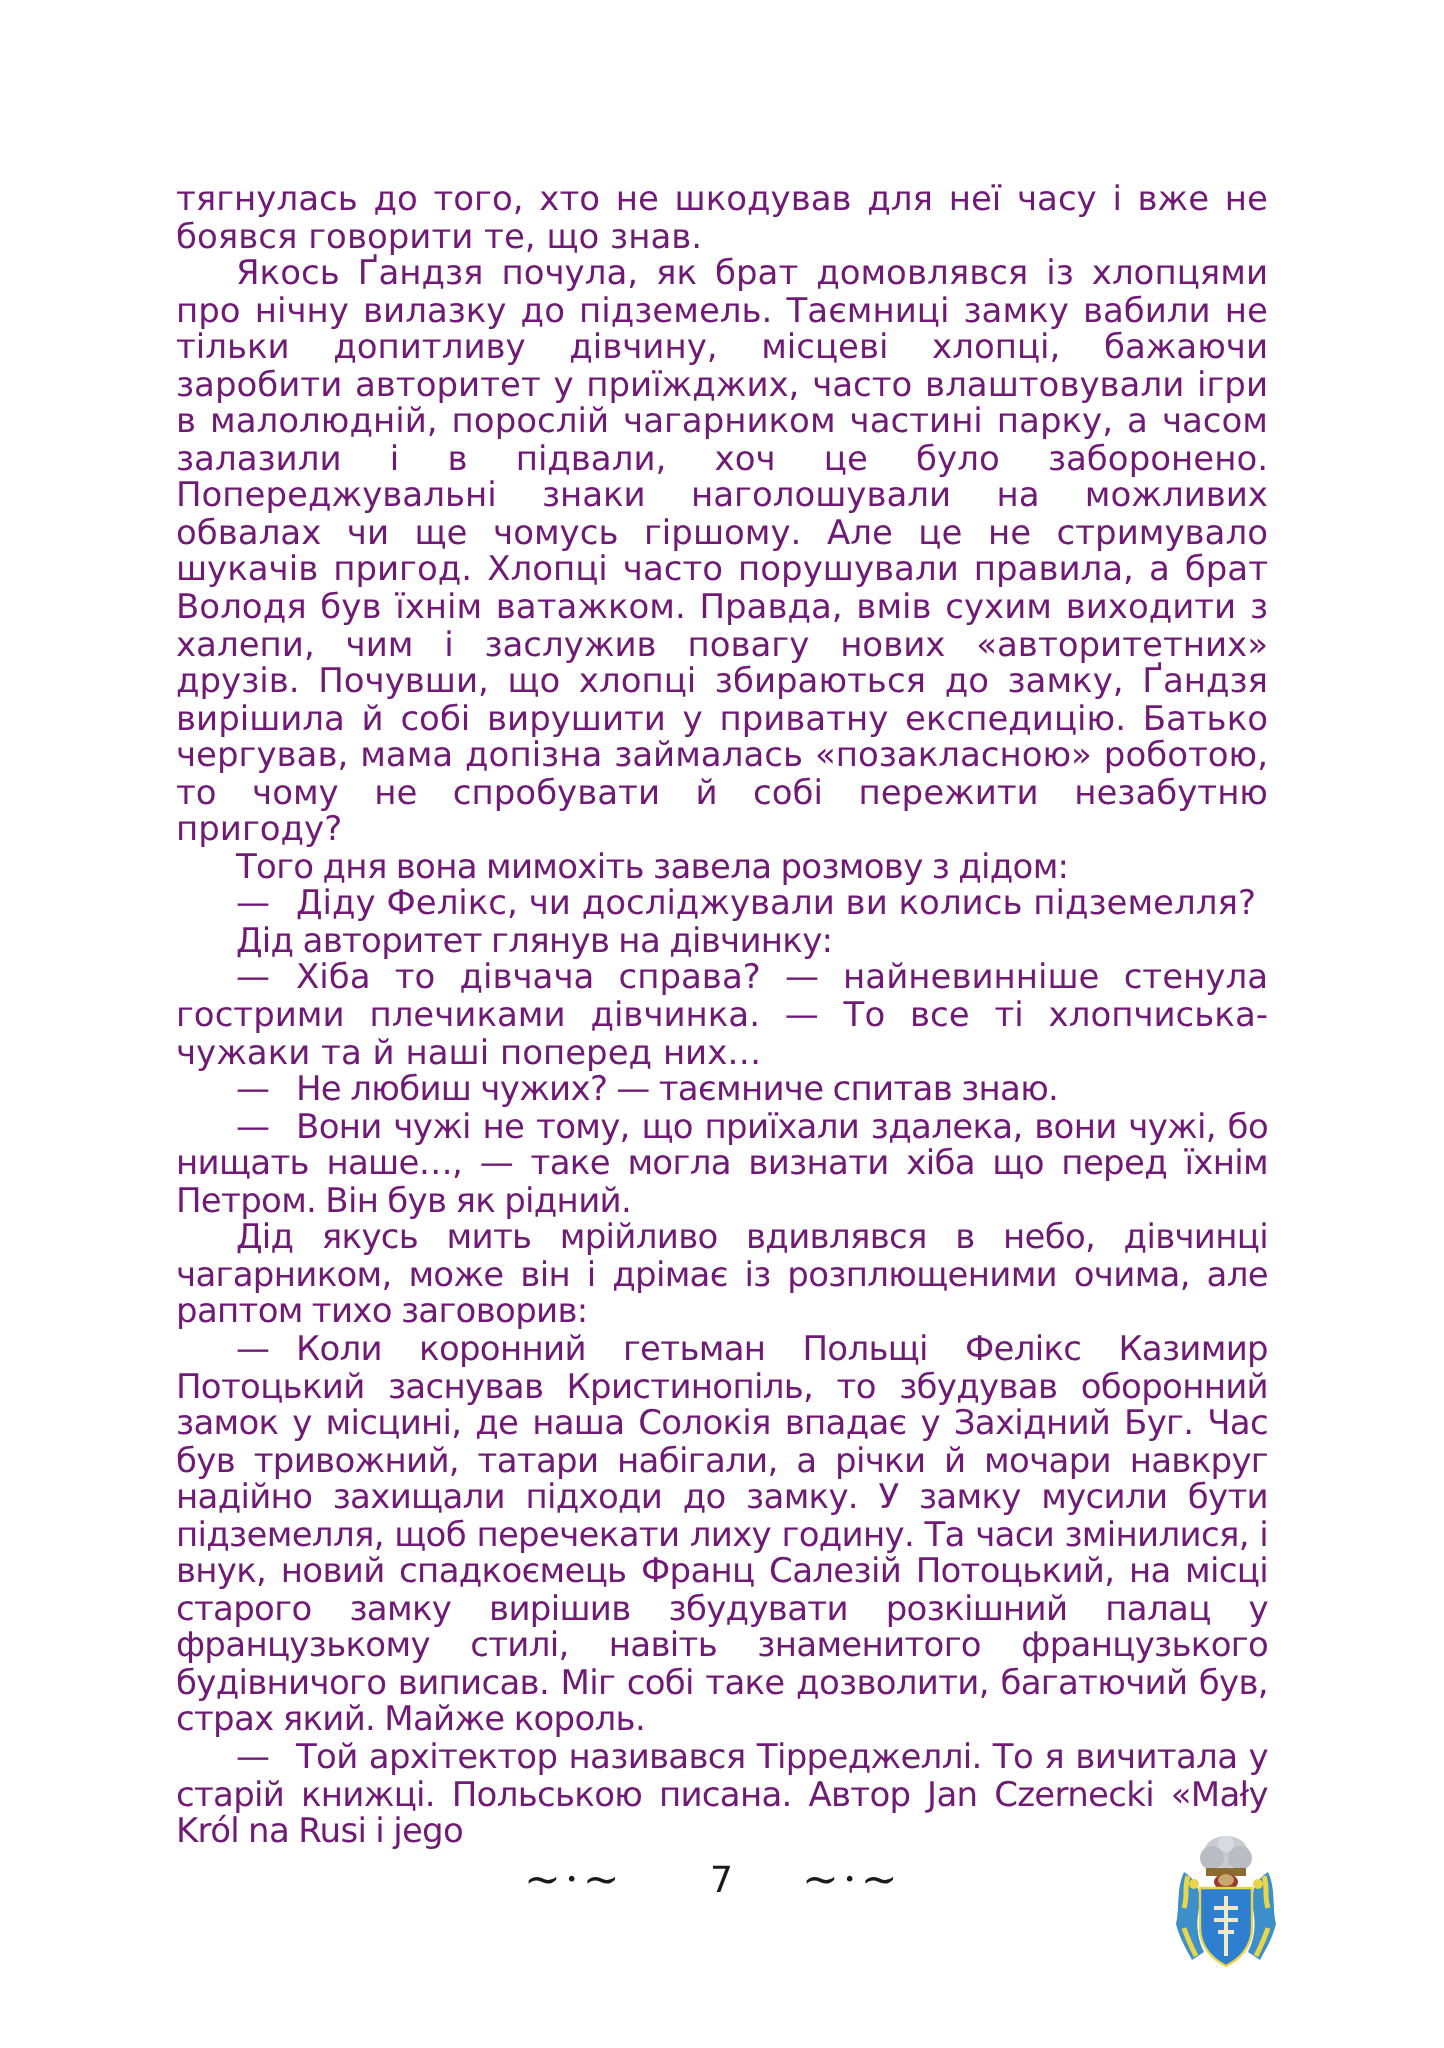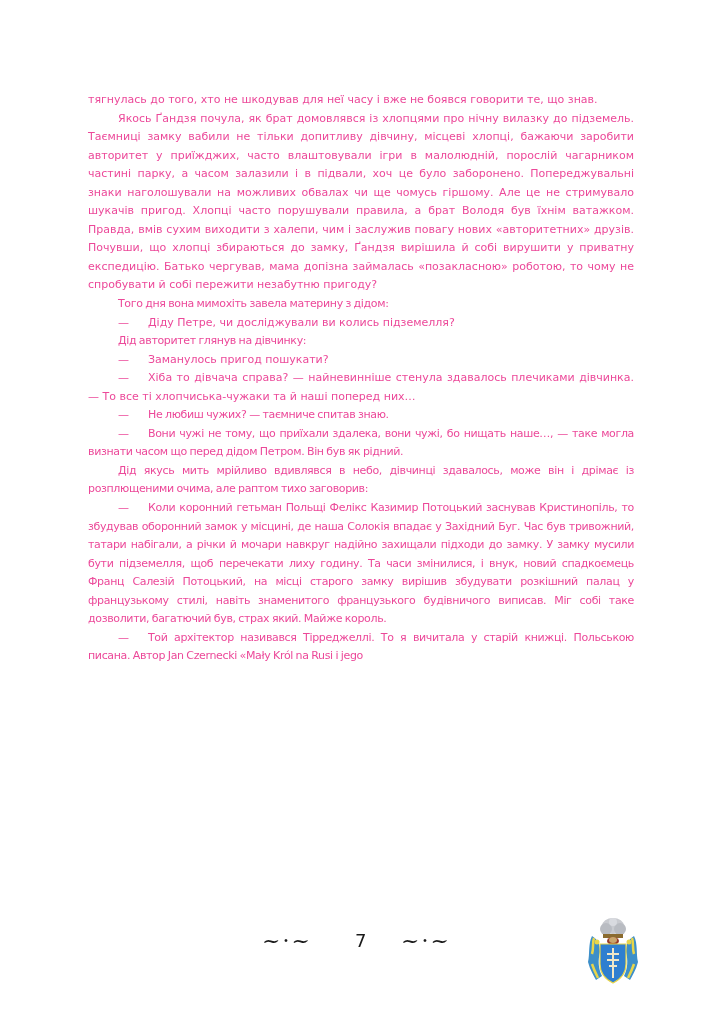--- a/index.html
+++ b/index.html
@@ -3,23 +3,23 @@
 <meta charset="utf-8">
 <style>
   html, body { margin: 0; padding: 0; background: #ffffff; }
   body { width: 722px; height: 1024px; position: relative; overflow: hidden; }
   .page {
     position: absolute;
     left: 88px;
     top: 91px;
     width: 546px;
     font-family: "DejaVu Sans", sans-serif;
-    font-size: 11px;
+    font-size: 17px;
     line-height: 18.55px;
-    color: #ec4899;
+    color: #701a75;
   }
   .p {
     margin: 0;
     text-align: justify;
     text-indent: 30px;
     hyphens: none;
   }
   .p.noindent { text-indent: 0; }
   .p.cond { letter-spacing: -0.35px; word-spacing: -0.5px; }
   .dash {
@@ -58,28 +58,27 @@
     width: 54px;
     height: 72px;
   }
 </style>
 </head>
 <body>
 
 <div class="page">
   <p class="p noindent">тягнулась до того, хто не шкодував для неї часу і вже не боявся говорити те, що знав.</p>
   <p class="p">Якось Ґандзя почула, як брат домовлявся із хлопцями про нічну вилазку до підземель. Таємниці замку вабили не тільки допитливу дівчину, місцеві хлопці, бажаючи заробити авторитет у приїжджих, часто влаштовували ігри в малолюдній, порослій чагарником частині парку, а часом залазили і в підвали, хоч це було заборонено. Попереджувальні знаки наголошували на можливих обвалах чи ще чомусь гіршому. Але це не стримувало шукачів пригод. Хлопці часто порушували правила, а брат Володя був їхнім ватажком. Правда, вмів сухим виходити з халепи, чим і заслужив повагу нових «авторитетних» друзів. Почувши, що хлопці збираються до замку, Ґандзя вирішила й собі вирушити у приватну експедицію. Батько чергував, мама допізна займалась «позакласною» роботою, то чому не спробувати й собі пережити незабутню пригоду?</p>
-  <p class="p cond">Того дня вона мимохіть завела материну з дідом:</p>
-  <p class="p"><span class="dash">—</span><span class="cond">Діду Петре, чи досліджували ви колись підземелля?</span></p>
+  <p class="p cond">Того дня вона мимохіть завела розмову з дідом:</p>
+  <p class="p"><span class="dash">—</span><span class="cond">Діду Фелікс, чи досліджували ви колись підземелля?</span></p>
   <p class="p cond">Дід авторитет глянув на дівчинку:</p>
-  <p class="p"><span class="dash">—</span><span>Заманулось пригод пошукати?</span></p>
-  <p class="p"><span class="dash">—</span><span>Хіба то дівчача справа? — найневинніше стенула здавалось плечиками дівчинка. — То все ті хлопчиська-чужаки та й наші поперед них…</span></p>
+  <p class="p"><span class="dash">—</span><span>Хіба то дівчача справа? — найневинніше стенула гострими плечиками дівчинка. — То все ті хлопчиська-чужаки та й наші поперед них…</span></p>
   <p class="p cond"><span class="dash">—</span><span>Не любиш чужих? — таємниче спитав знаю.</span></p>
-  <p class="p cond"><span class="dash">—</span><span>Вони чужі не тому, що приїхали здалека, вони чужі, бо нищать наше…, — таке могла визнати часом що перед дідом Петром. Він був як рідний.</span></p>
-  <p class="p cond">Дід якусь мить мрійливо вдивлявся в небо, дівчинці здавалось, може він і дрімає із розплющеними очима, але раптом тихо заговорив:</p>
+  <p class="p cond"><span class="dash">—</span><span>Вони чужі не тому, що приїхали здалека, вони чужі, бо нищать наше…, — таке могла визнати хіба що перед їхнім Петром. Він був як рідний.</span></p>
+  <p class="p cond">Дід якусь мить мрійливо вдивлявся в небо, дівчинці чагарником, може він і дрімає із розплющеними очима, але раптом тихо заговорив:</p>
   <p class="p cond"><span class="dash">—</span><span>Коли коронний гетьман Польщі Фелікс Казимир Потоцький заснував Кристинопіль, то збудував оборонний замок у місцині, де наша Солокія впадає у Західний Буг. Час був тривожний, татари набігали, а річки й мочари навкруг надійно захищали підходи до замку. У замку мусили бути підземелля, щоб перечекати лиху годину. Та часи змінилися, і внук, новий спадкоємець Франц Салезій Потоцький, на місці старого замку вирішив збудувати розкішний палац у французькому стилі, навіть знаменитого французького будівничого виписав. Міг собі таке дозволити, багатючий був, страх який. Майже король.</span></p>
   <p class="p cond"><span class="dash">—</span><span>Той архітектор називався Тірреджеллі. То я вичитала у старій книжці. Польською писана. Автор Jan Czernecki «Mały Król na Rusi i jego</span></p>
 </div>
 
 <div class="footer">
   <span class="orn left">~·~</span>
   <span class="pagenum">7</span>
   <span class="orn right">~·~</span>
 </div>
 

